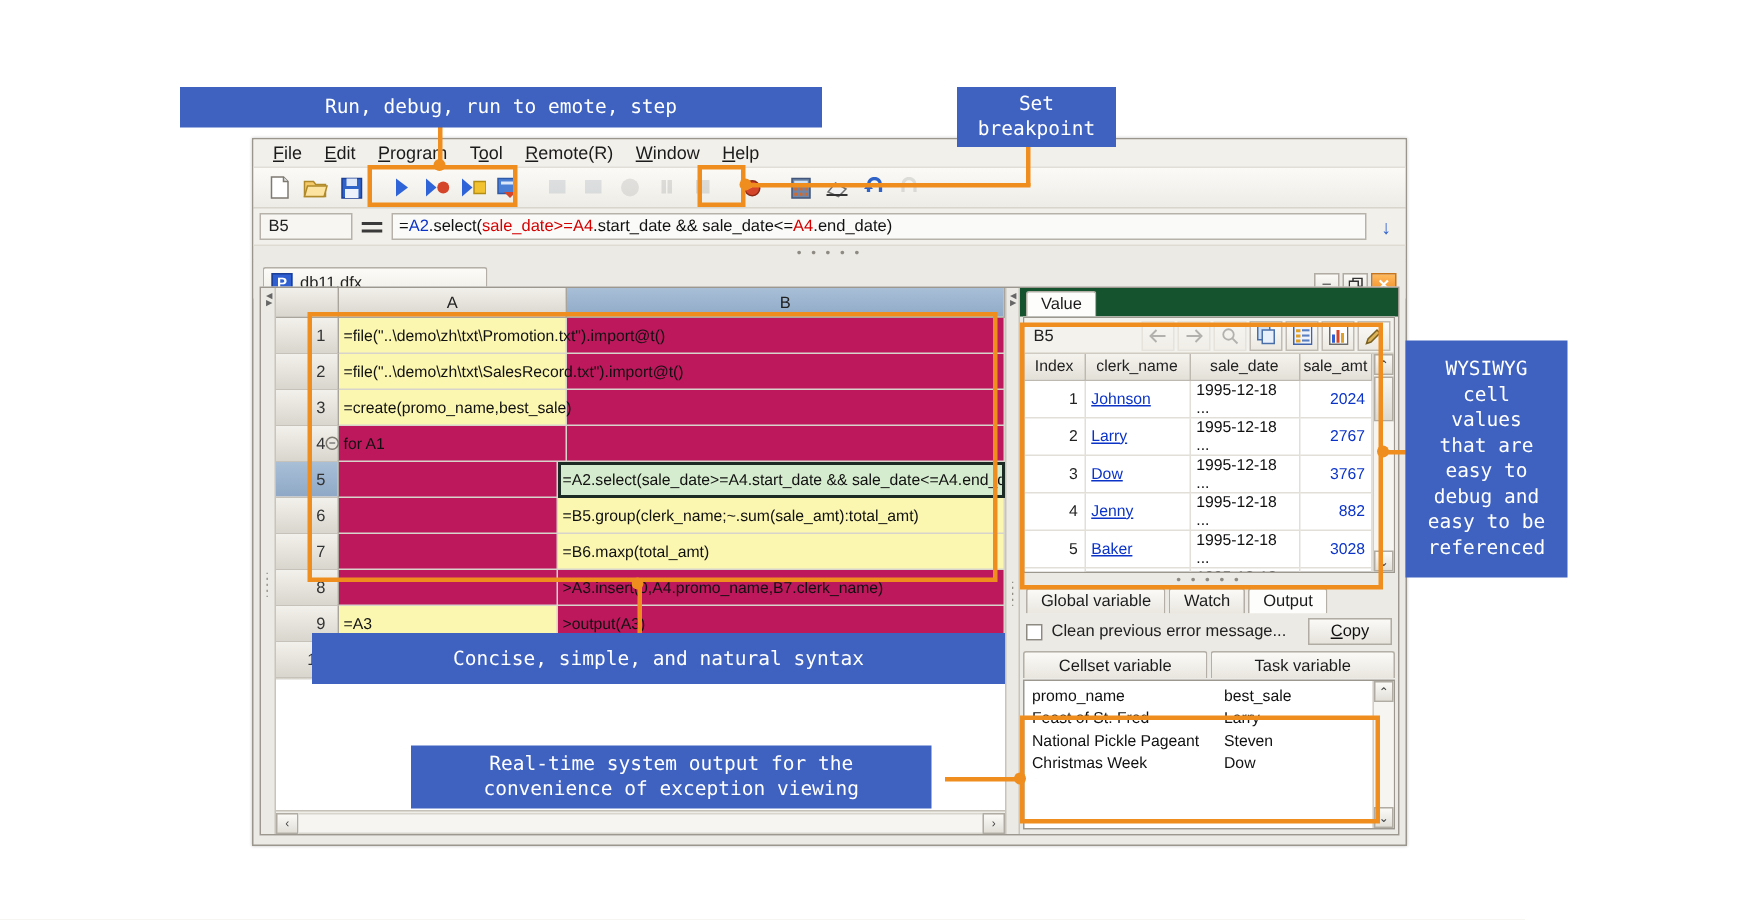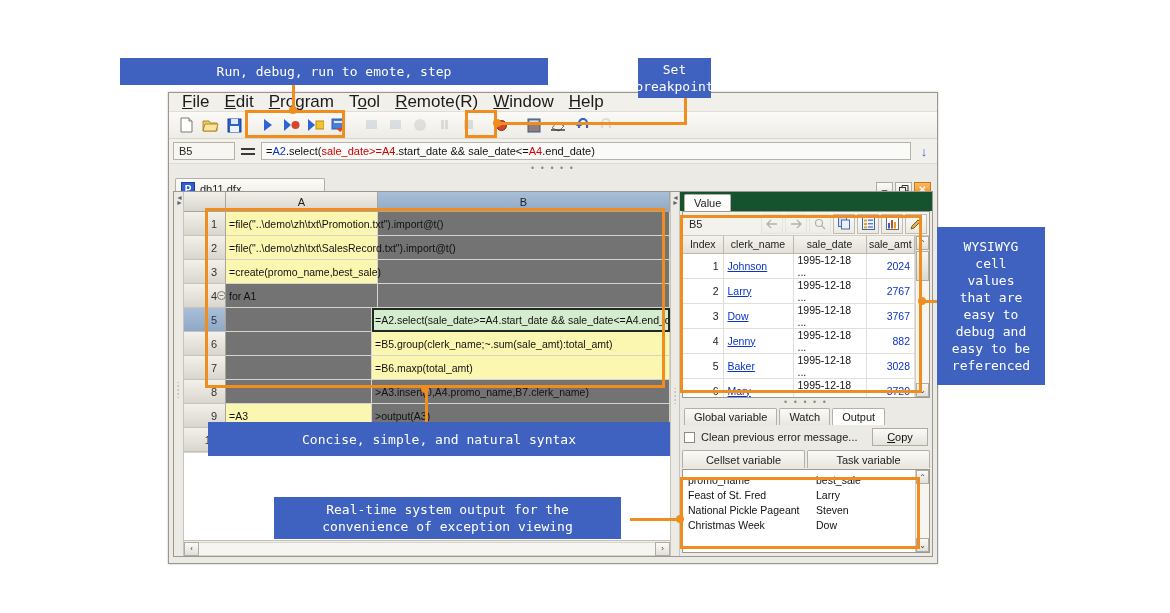--- a/index.html
+++ b/index.html
@@ -18,21 +18,21 @@
     background:#eceae4; border:1px solid #9a968e;
     box-shadow:0 0 2px rgba(0,0,0,.25);
   }
 
   
   #menubar{
     height:19px; background:#f2f0ea; border-bottom:1px solid #e0ded7;
     display:flex; align-items:center; padding-left:6px; gap:1px;
   }
   .menu-item{
-    font-size:17px; color:#1b1b1b; padding:2px 7px; white-space:nowrap; line-height:12px;
+    font-size:12px; color:#1b1b1b; padding:2px 7px; white-space:nowrap; line-height:12px;
   }
   .menu-item u{ text-decoration:underline; }
 
   
   #toolbar{
     height:27px; background:linear-gradient(#fbfaf7,#eeece6);
     border-bottom:1px solid #d8d5cd;
     display:flex; align-items:center; padding-left:6px; gap:2px; position:relative;
   }
   .tb-btn{ width:22px; height:21px; display:flex; align-items:center; justify-content:center; }
@@ -116,21 +116,21 @@
     display:flex; align-items:center; justify-content:flex-end; padding-right:8px; position:relative;
   }
   .rowhead.sel{ background:linear-gradient(#a9bfd8,#8ea8c5); }
   .fold{
     position:absolute; right:-1px; top:7px; width:9px;height:9px; border:1px solid #7d7a72;
     background:#e9e7e0; font-size:8px; line-height:7px; text-align:center; color:#333; border-radius:50%;
   }
   .cell{
     border-right:1px solid #d7d4cc; border-bottom:1px solid #d7d4cc;
     font-size:10.5px; color:#111; display:flex; align-items:center; padding-left:3px;
-    position:relative; overflow:hidden; white-space:nowrap; background:#737373;
+    position:relative; overflow:hidden; white-space:nowrap; background:#be185d;
   }
   .cell.a{ width:146px; } .cell.b{ flex:1; }
   .cell.yellow{ background:#fcf7b0; }
   .cell.green-sel{ background:#d6ecce; outline:2px solid #1c2b24; outline-offset:-2px; z-index:3;}
   #grid-empty{ flex:1; background:#fff; border-top:1px solid #d7d4cc;}
   #hscroll{
     height:16px; background:#efedE7; border-top:1px solid #c5c1b8; display:flex; align-items:center;
   }
   .hs-btn{ width:15px;height:14px;background:linear-gradient(#fbfaf7,#e2dfd8);border:1px solid #b0aca3;
            display:flex;align-items:center;justify-content:center;font-size:8px;color:#444;}
@@ -183,21 +183,21 @@
     flex:1; height:18px; border:1px solid #b4b0a7; border-bottom:none; border-radius:2px 2px 0 0;
     background:linear-gradient(#fbfaf7,#e9e6df); font-size:11px; color:#1b1b1b;
     display:flex; align-items:center; justify-content:center;
   }
   #errbar{ height:24px; display:flex; align-items:center; gap:6px; padding:0 4px; background:#eceae4;}
   .chkbox{ width:11px;height:11px;border:1px solid #8d8a82;background:#fff;}
   #errbar .lbl{ font-size:11px; color:#222; flex:1; white-space:nowrap;}
   .btn-sm{ height:18px; min-width:56px; border:1px solid #b0aca3; background:linear-gradient(#fbfaf7,#e6e3dc);
            font-size:11px; color:#111; display:flex;align-items:center;justify-content:center;}
   .btn-sm u{text-decoration:underline;}
-  #outbox{ height:84px; margin:0 2px 3px 2px; background:#fff; border:1px solid #9c9890; display:flex;}
+  #outbox{ height:100px; margin:0 2px 3px 2px; background:#fff; border:1px solid #9c9890; display:flex;}
   #outtext{ flex:1; padding:3px 5px; font-size:10.5px; color:#111; line-height:15px; overflow:hidden;}
   .outrow{ display:flex; }
   .outrow .c1{ width:128px; }
 
   
   .callout{
     position:absolute; background:#3f62c0; color:#fff;
     font-family:"DejaVu Sans Mono", monospace; font-size:13px;
     display:flex; align-items:center; justify-content:center; text-align:center;
     line-height:17px; z-index:50; letter-spacing:0px;
@@ -655,21 +655,21 @@
 <div class="conn-dot" style="left:918px; top:297px;"></div>
 
 <div class="conn" style="left:425px; top:388px; width:3px; height:34px;"></div>
 <div class="conn-dot" style="left:421px; top:385px;"></div>
 
 <div class="conn" style="left:630px; top:518px; width:52px; height:3px;"></div>
 <div class="conn-dot" style="left:676px; top:515px;"></div>
 
 <div class="callout" style="left:120px; top:58px; width:428px; height:27px;">Run, debug, run to emote, step</div>
 
-<div class="callout" style="left:638px; top:58px; width:73px; height:40px; white-space:pre-line;">Set
+<div class="callout" style="left:638px; top:58px; width:106px; height:40px; white-space:pre-line;">Set
 breakpoint</div>
 
 <div class="callout" style="left:937px; top:227px; width:108px; height:158px; white-space:pre-line;">WYSIWYG
 cell
 values
 that are
 easy to
 debug and
 easy to be
 referenced</div>

